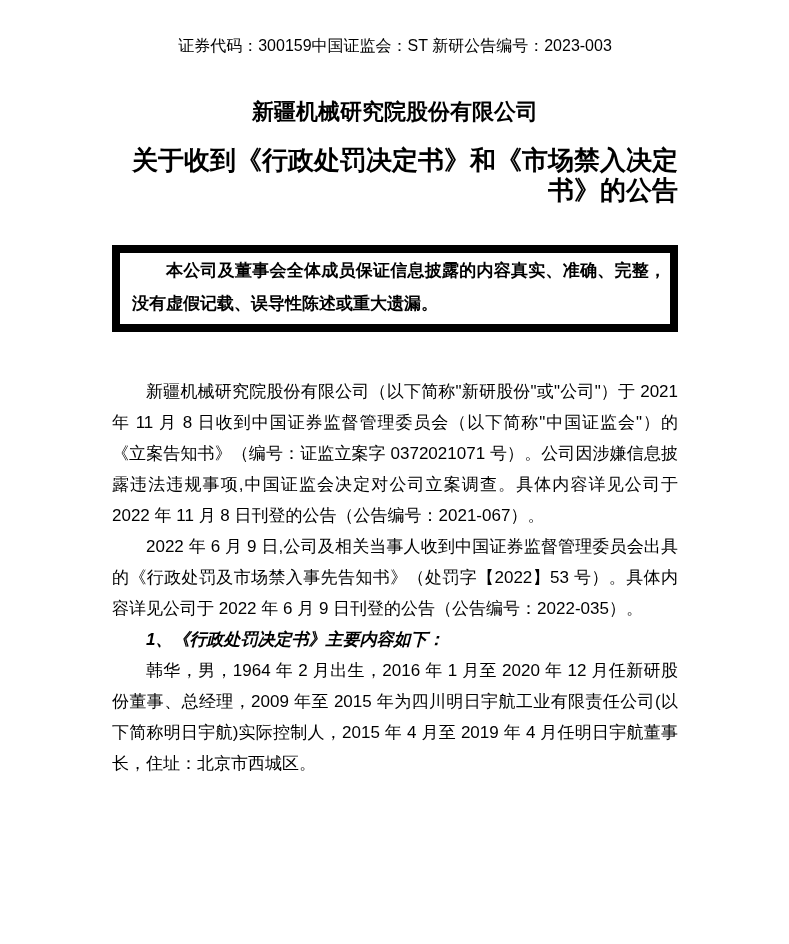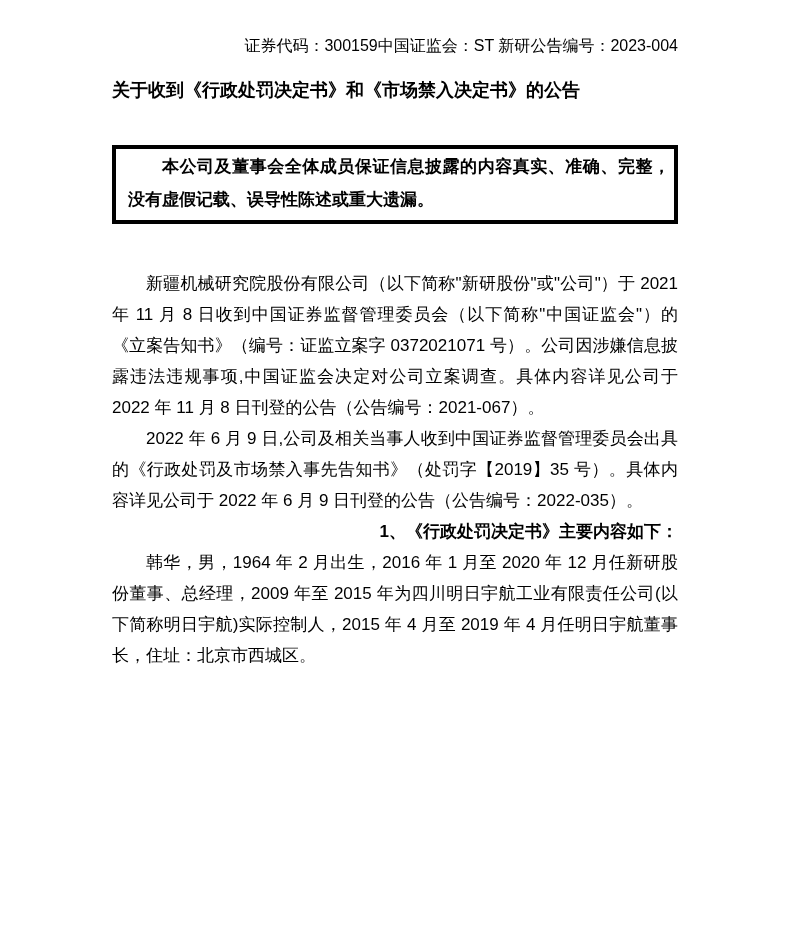--- a/index.html
+++ b/index.html
@@ -16,43 +16,43 @@
     overflow: hidden;
   }
   .page {
     position: absolute;
     left: 112px;
     top: 36px;
     width: 566px;
   }
   .header-row {
     display: flex;
-    justify-content: flex-end;
+    justify-content: center;
     align-items: baseline;
     font-size: 16px;
     font-weight: 500;
     white-space: nowrap;
   }
   .title {
     margin: 40px 0 0 0;
     text-align: center;
     font-size: 22px;
     line-height: 30px;
     font-weight: 700;
   }
   .subtitle {
     margin: 18px 0 8px 0;
-    text-align: left;
-    font-size: 18px;
+    text-align: right;
+    font-size: 26px;
     line-height: 30px;
     font-weight: 700;
   }
   .notice-box {
     margin-top: 40px;
-    border: 4px solid #000000;
+    border: 8px solid #000000;
     padding: 1px 4px 4px 12px;
     box-sizing: border-box;
   }
   .notice-box p {
     margin: 0;
     font-size: 17px;
     line-height: 33px;
     font-weight: 700;
     text-indent: 2em;
     text-align: justify;
@@ -62,41 +62,43 @@
     font-size: 17px;
     line-height: 31px;
   }
   .body-text p {
     margin: 0;
     text-indent: 2em;
     text-align: justify;
   }
   .body-text p.section-heading {
     font-weight: 700;
-    text-align: right;
+    text-align: left;
+    font-style: italic;
   }
 </style>
 </head>
 <body>
 
 <div class="page">
 
   <div class="header-row">
     <span>证券代码：300159</span>
     <span>中国证监会：ST 新研</span>
-    <span>公告编号：2023-004</span>
+    <span>公告编号：2023-003</span>
   </div>
 
+  <h1 class="title">新疆机械研究院股份有限公司</h1>
 
   <h2 class="subtitle">关于收到《行政处罚决定书》和《市场禁入决定书》的公告</h2>
 
   <div class="notice-box">
     <p>本公司及董事会全体成员保证信息披露的内容真实、准确、完整，没有虚假记载、误导性陈述或重大遗漏。</p>
   </div>
 
   <div class="body-text">
     <p>新疆机械研究院股份有限公司（以下简称"新研股份"或"公司"）于 2021 年 11 月 8 日收到中国证券监督管理委员会（以下简称"中国证监会"）的《立案告知书》（编号：证监立案字 0372021071 号）。公司因涉嫌信息披露违法违规事项,中国证监会决定对公司立案调查。具体内容详见公司于 2022 年 11 月 8 日刊登的公告（公告编号：2021-067）。</p>
-    <p>2022 年 6 月 9 日,公司及相关当事人收到中国证券监督管理委员会出具的《行政处罚及市场禁入事先告知书》（处罚字【2019】35 号）。具体内容详见公司于 2022 年 6 月 9 日刊登的公告（公告编号：2022-035）。</p>
+    <p>2022 年 6 月 9 日,公司及相关当事人收到中国证券监督管理委员会出具的《行政处罚及市场禁入事先告知书》（处罚字【2022】53 号）。具体内容详见公司于 2022 年 6 月 9 日刊登的公告（公告编号：2022-035）。</p>
     <p class="section-heading">1、《行政处罚决定书》主要内容如下：</p>
     <p>韩华，男，1964 年 2 月出生，2016 年 1 月至 2020 年 12 月任新研股份董事、总经理，2009 年至 2015 年为四川明日宇航工业有限责任公司(以下简称明日宇航)实际控制人，2015 年 4 月至 2019 年 4 月任明日宇航董事长，住址：北京市西城区。</p>
   </div>
 
 </div>
 
 </body></html>

